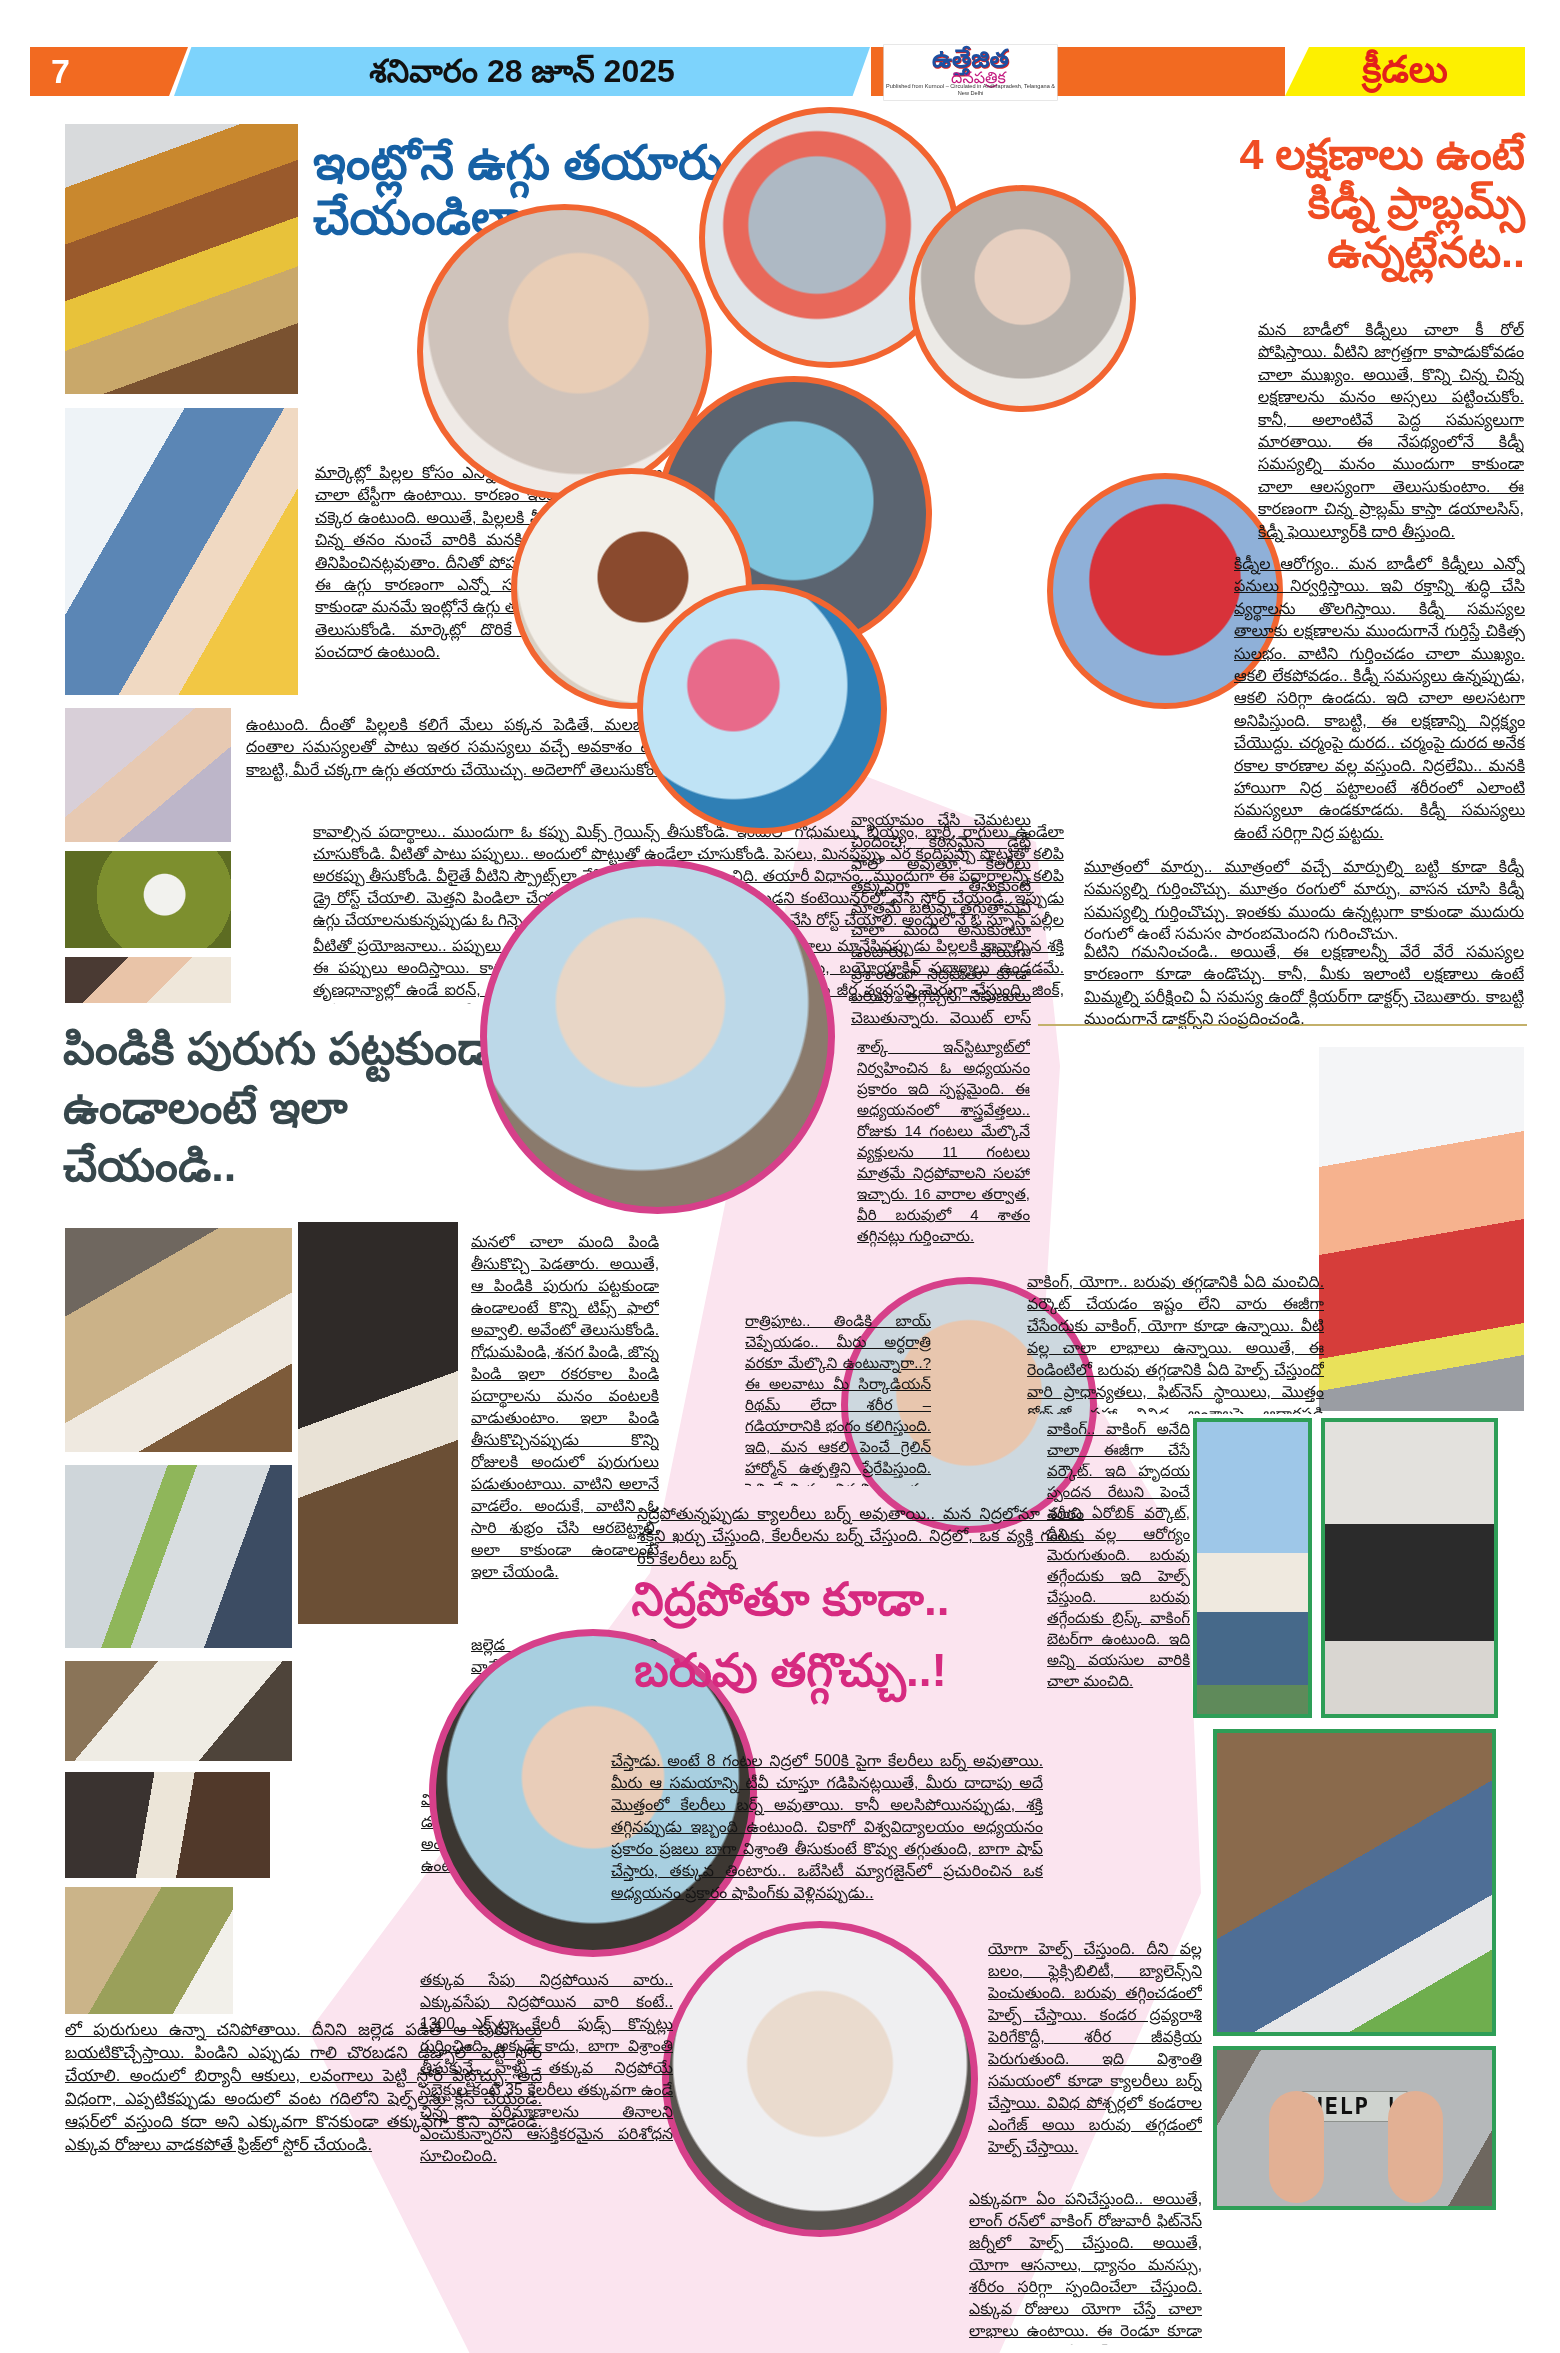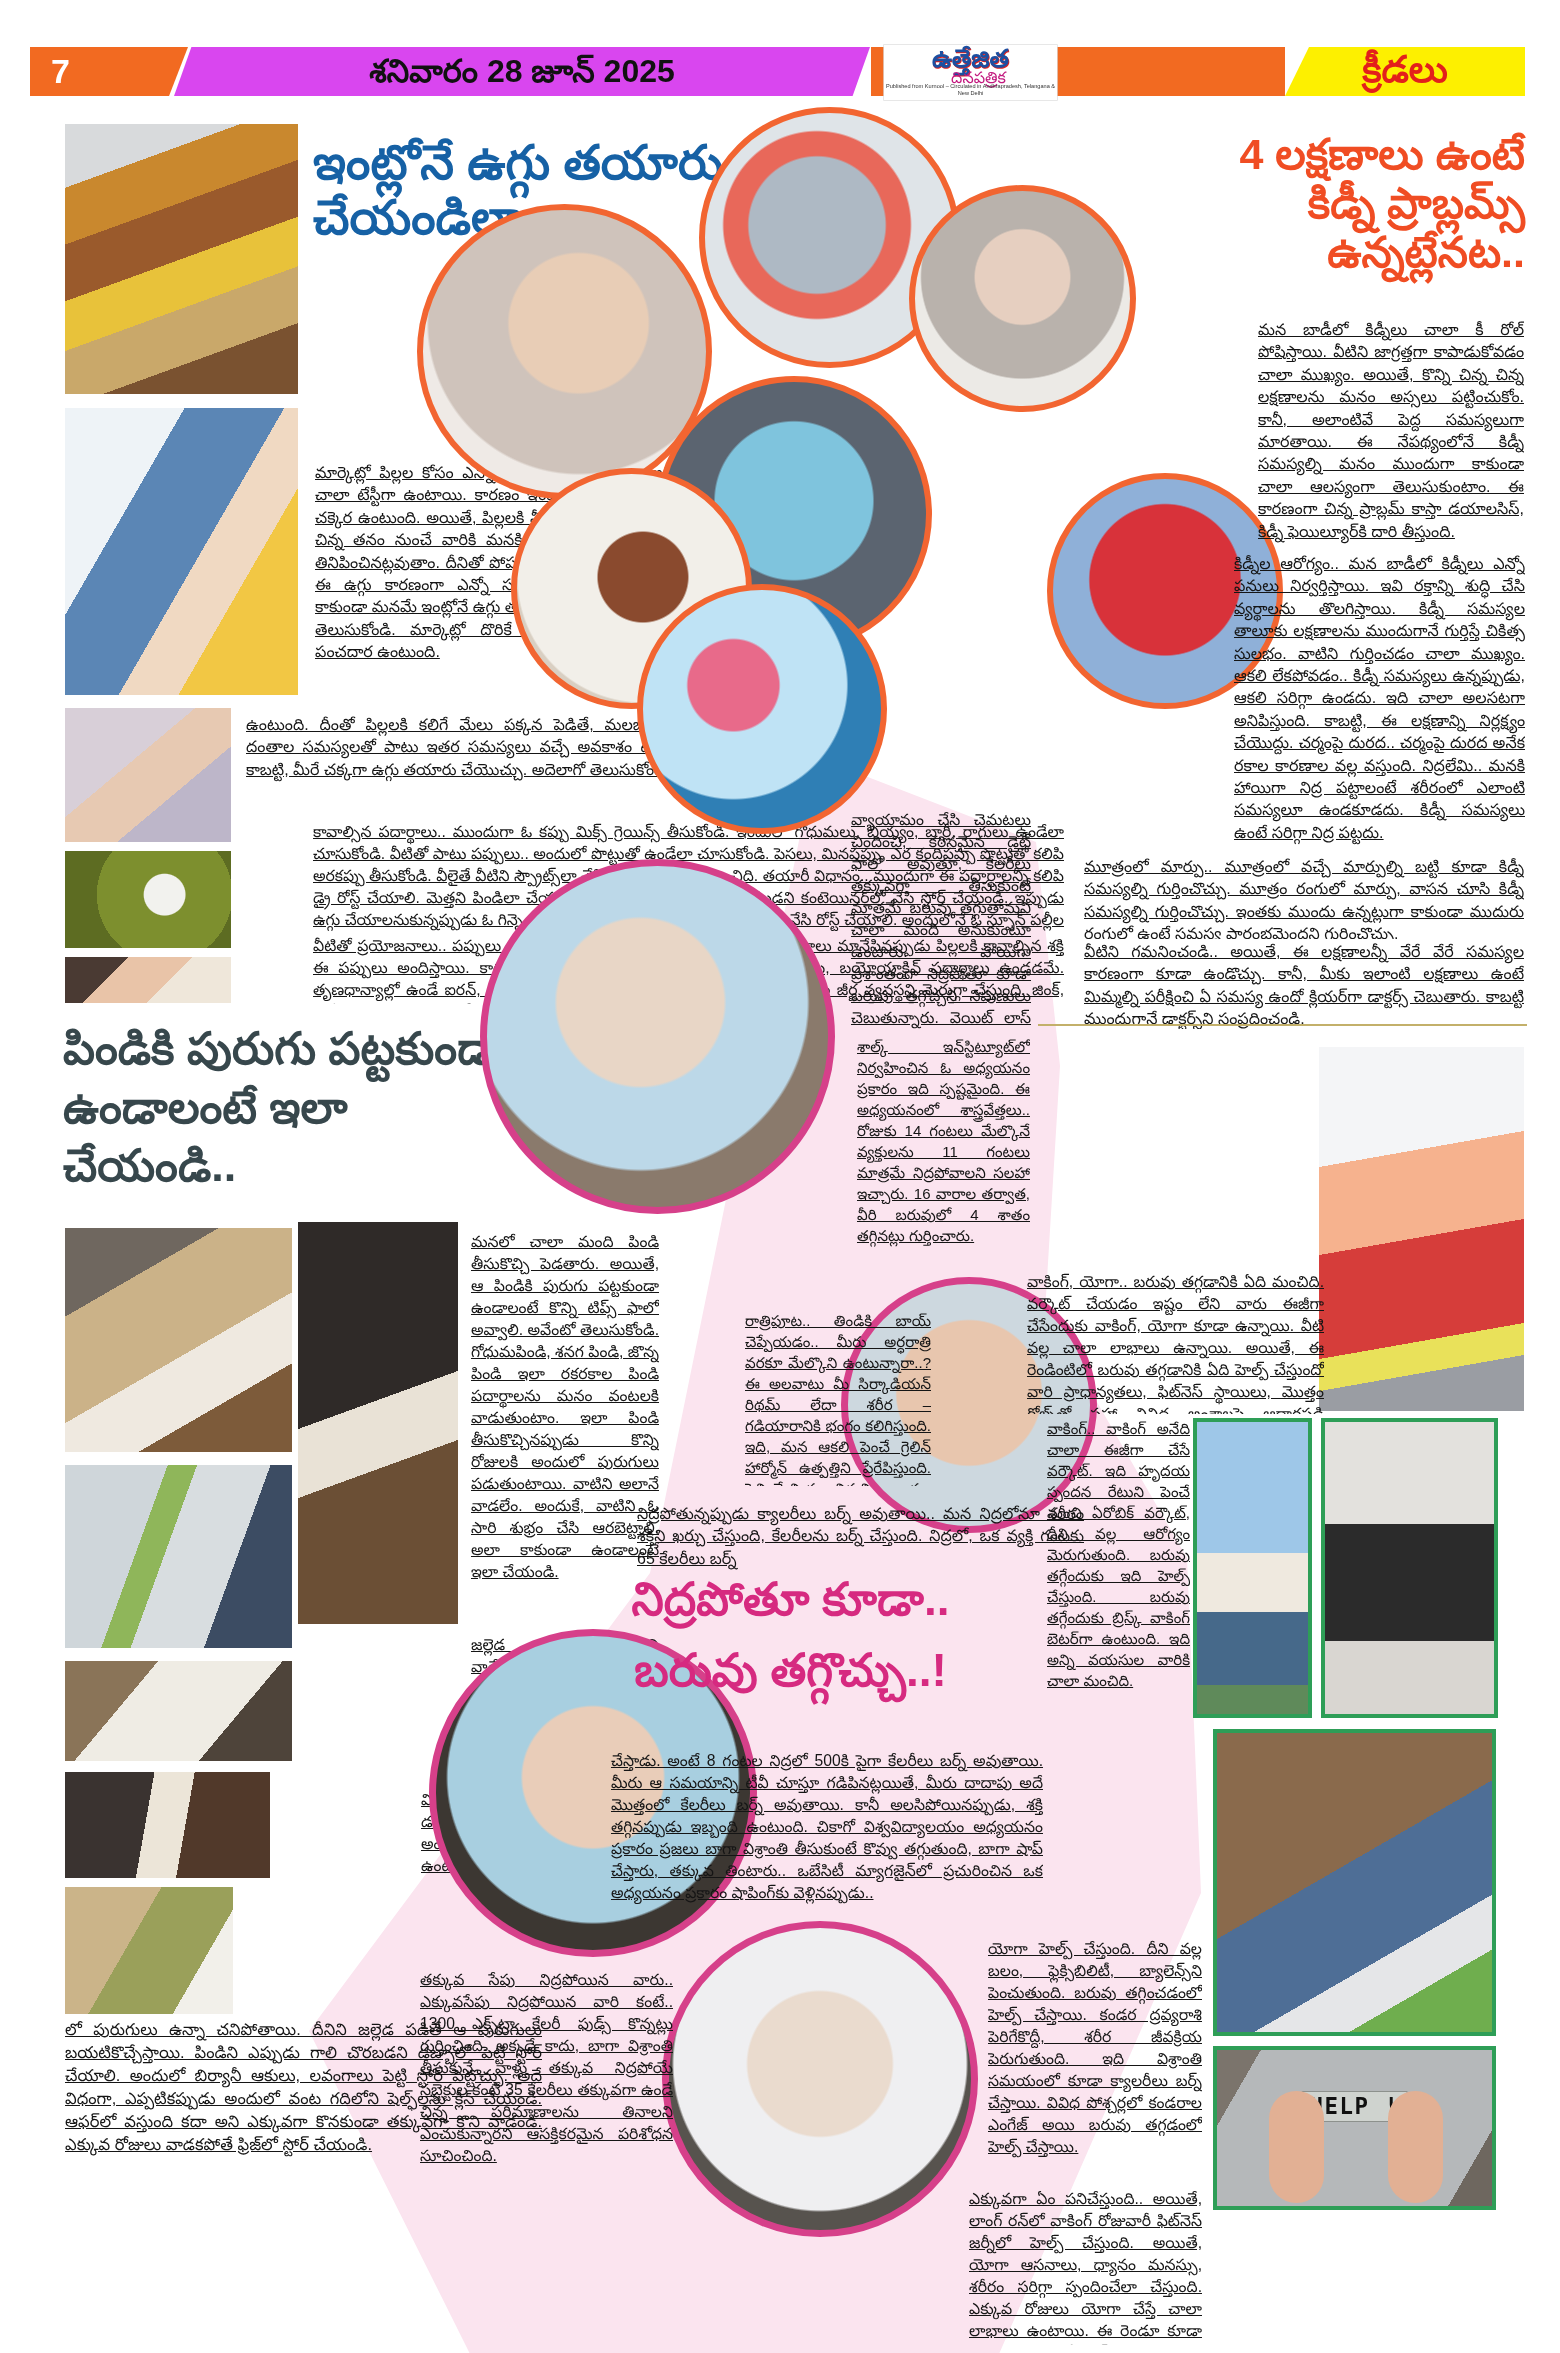--- a/index.html
+++ b/index.html
@@ -2,21 +2,21 @@
 <html style="font-size:12px"><head>
 <meta charset="utf-8">
 <style>
   html,body{margin:0;padding:0;background:#e8e8e8;}
   #page{position:relative;width:1561px;height:2354px;background:#ffffff;
         font-family:"Liberation Sans",sans-serif;overflow:hidden;}
   
   .hdr{position:absolute;top:47px;height:49px;}
   .hdr-num{left:30px;width:158px;background:#f26a21;clip-path:polygon(0 0,100% 0,88% 100%,0 100%);
            color:#fff;font-size:34px;font-weight:bold;line-height:49px;padding-left:21px;box-sizing:border-box;}
-  .hdr-date{left:174px;width:696px;background:#d946ef;clip-path:polygon(2.5% 0,100% 0,97.5% 100%,0 100%);
+  .hdr-date{left:174px;width:696px;background:#7dd3fc;clip-path:polygon(2.5% 0,100% 0,97.5% 100%,0 100%);
             color:#111;font-size:32px;font-weight:bold;line-height:48px;text-align:center;}
   .hdr-mid{left:871px;width:414px;background:#f26a21;}
   .hdr-sec{left:1285px;width:240px;background:#fdf000;clip-path:polygon(10% 0,100% 0,100% 100%,0 100%);
            color:#e3201b;font-size:37px;font-weight:bold;line-height:46px;text-align:center;}
   .mast-box{position:absolute;left:884px;top:45px;width:173px;height:55px;background:#fff;
             box-shadow:0 0 0 0.7px #ddd;text-align:center;overflow:hidden;}
   .mast-title{color:#1d4fa0;font-size:25px;font-weight:bold;line-height:27px;text-shadow:0.7px 0.7px 0 #e3201b;}
   .mast-sub{color:#c2187e;font-size:16px;font-weight:normal;line-height:11.2px;padding-left:16px;}
   .mast-tag{color:#333;font-size:5.6px;line-height:6.7px;}
   

